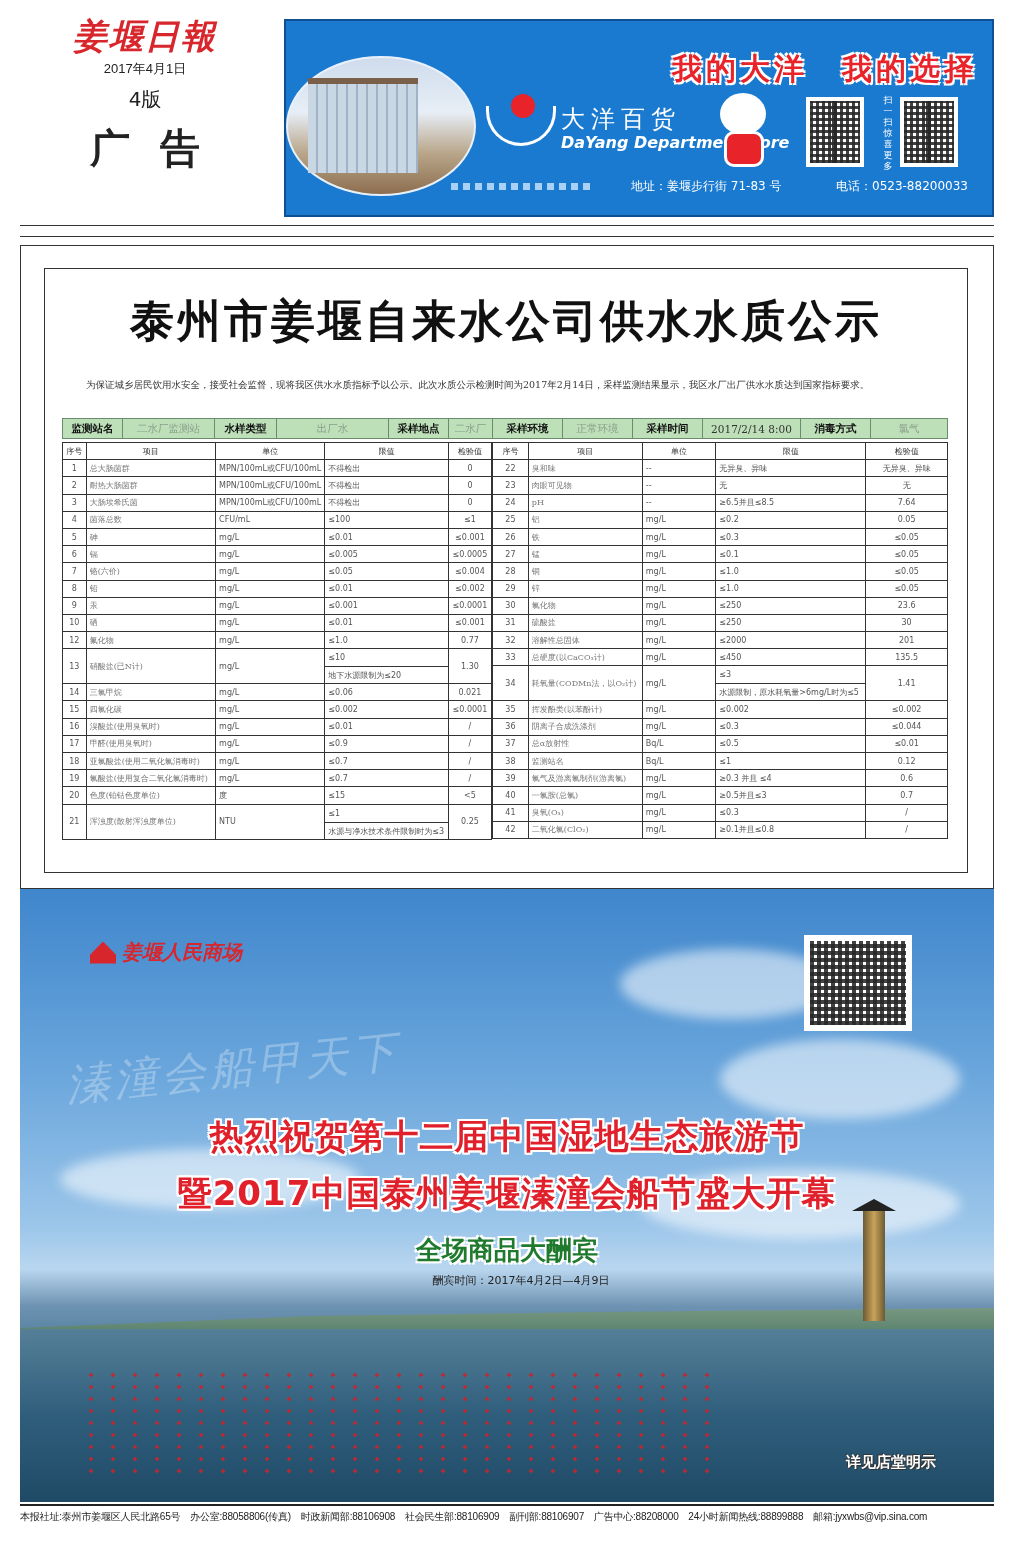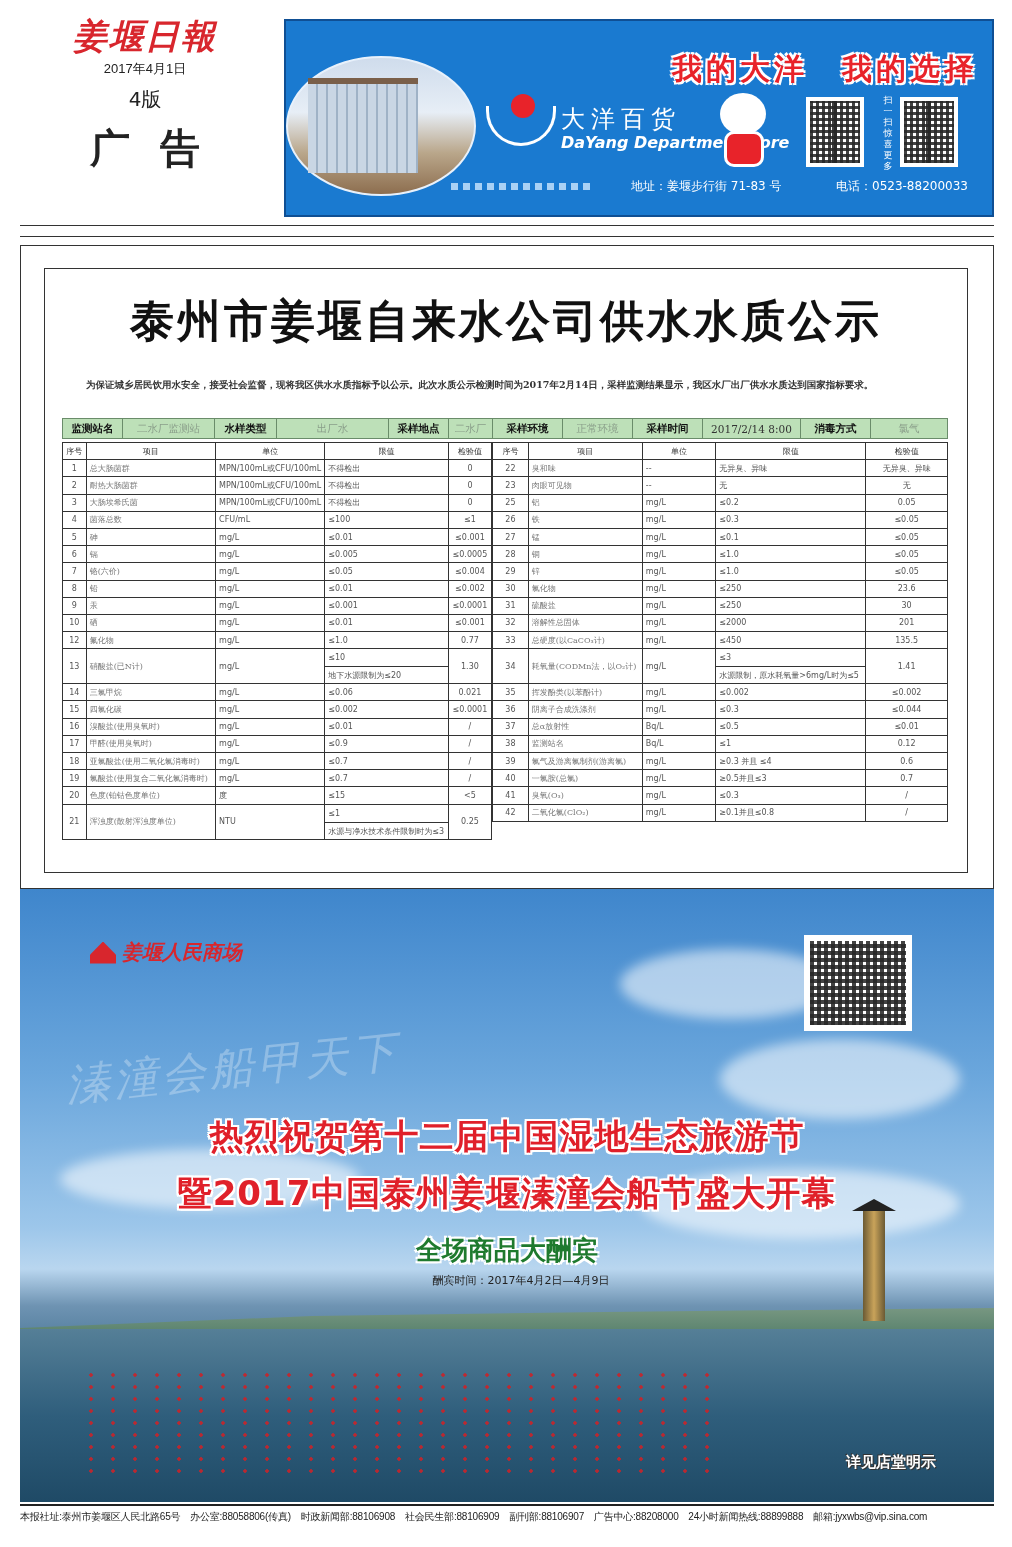--- a/index.html
+++ b/index.html
@@ -35,21 +35,21 @@
   .ad-top .dots span { width: 7px; height: 7px; background: #a9d1f5; }
   .ad-top .address { position: absolute; left: 345px; top: 157px; font-size: 12px; color: #fff; }
   .ad-top .phone { position: absolute; left: 550px; top: 157px; font-size: 12px; color: #fff; }
 
   .rule { position: absolute; left: 20px; width: 974px; height: 1px; background: #333; }
 
   
   .notice-outer { position: absolute; left: 20px; top: 245px; width: 974px; height: 644px; border: 1px solid #333; }
   .notice-inner { position: absolute; left: 44px; top: 268px; width: 924px; height: 605px; border: 1px solid #333; }
   .notice-title { position: absolute; left: 44px; top: 292px; width: 924px; text-align: center; font-family: "DejaVu Serif", serif; font-size: 44px; font-weight: bold; letter-spacing: 3px; color: #111; }
-  .notice-intro { position: absolute; left: 64px; top: 378px; width: 890px; font-family: "DejaVu Serif", serif; font-size: 9.5px; line-height: 14px; color: #333; text-indent: 22px; font-weight: bold; }
+  .notice-intro { position: absolute; left: 64px; top: 378px; width: 890px; font-family: "DejaVu Serif", serif; font-size: 9.5px; line-height: 14px; color: #333; text-indent: 22px; }
 
   .meta-bar { position: absolute; left: 62px; top: 418px; width: 886px; height: 21px; display: flex; border: 1px solid #6a8c6a; background: #bde0b8; font-size: 10.5px; }
   .meta-bar div { display: flex; align-items: center; justify-content: center; border-right: 1px solid #6a8c6a; }
   .meta-bar .lbl { font-weight: bold; color: #111; }
   .meta-bar .val { color: #8a9e8a; font-family: "DejaVu Serif", serif; }
   .meta-bar .val.dark { color: #333; }
 
   table.wq { position: absolute; border-collapse: collapse; font-size: 8px; color: #555; font-family: "DejaVu Sans", sans-serif; }
   table.wq td, table.wq th { border: 1px solid #333; height: 17.2px; padding: 0 3px; white-space: nowrap; }
   table.wq th { font-weight: normal; color: #333; text-align: center; }
@@ -355,20 +355,27 @@
         <td class="c">无异臭、异味</td>
       </tr>
       <tr>
         <td class="c">23</td>
         <td class="serif">肉眼可见物</td>
         <td>--</td>
         <td>无</td>
         <td class="c">无</td>
       </tr>
       <tr>
+        <td class="c">24</td>
+        <td class="serif">pH</td>
+        <td>--</td>
+        <td>≥6.5并且≤8.5</td>
+        <td class="c">7.64</td>
+      </tr>
+      <tr>
         <td class="c">25</td>
         <td class="serif">铝</td>
         <td>mg/L</td>
         <td>≤0.2</td>
         <td class="c">0.05</td>
       </tr>
       <tr>
         <td class="c">26</td>
         <td class="serif">铁</td>
         <td>mg/L</td>

